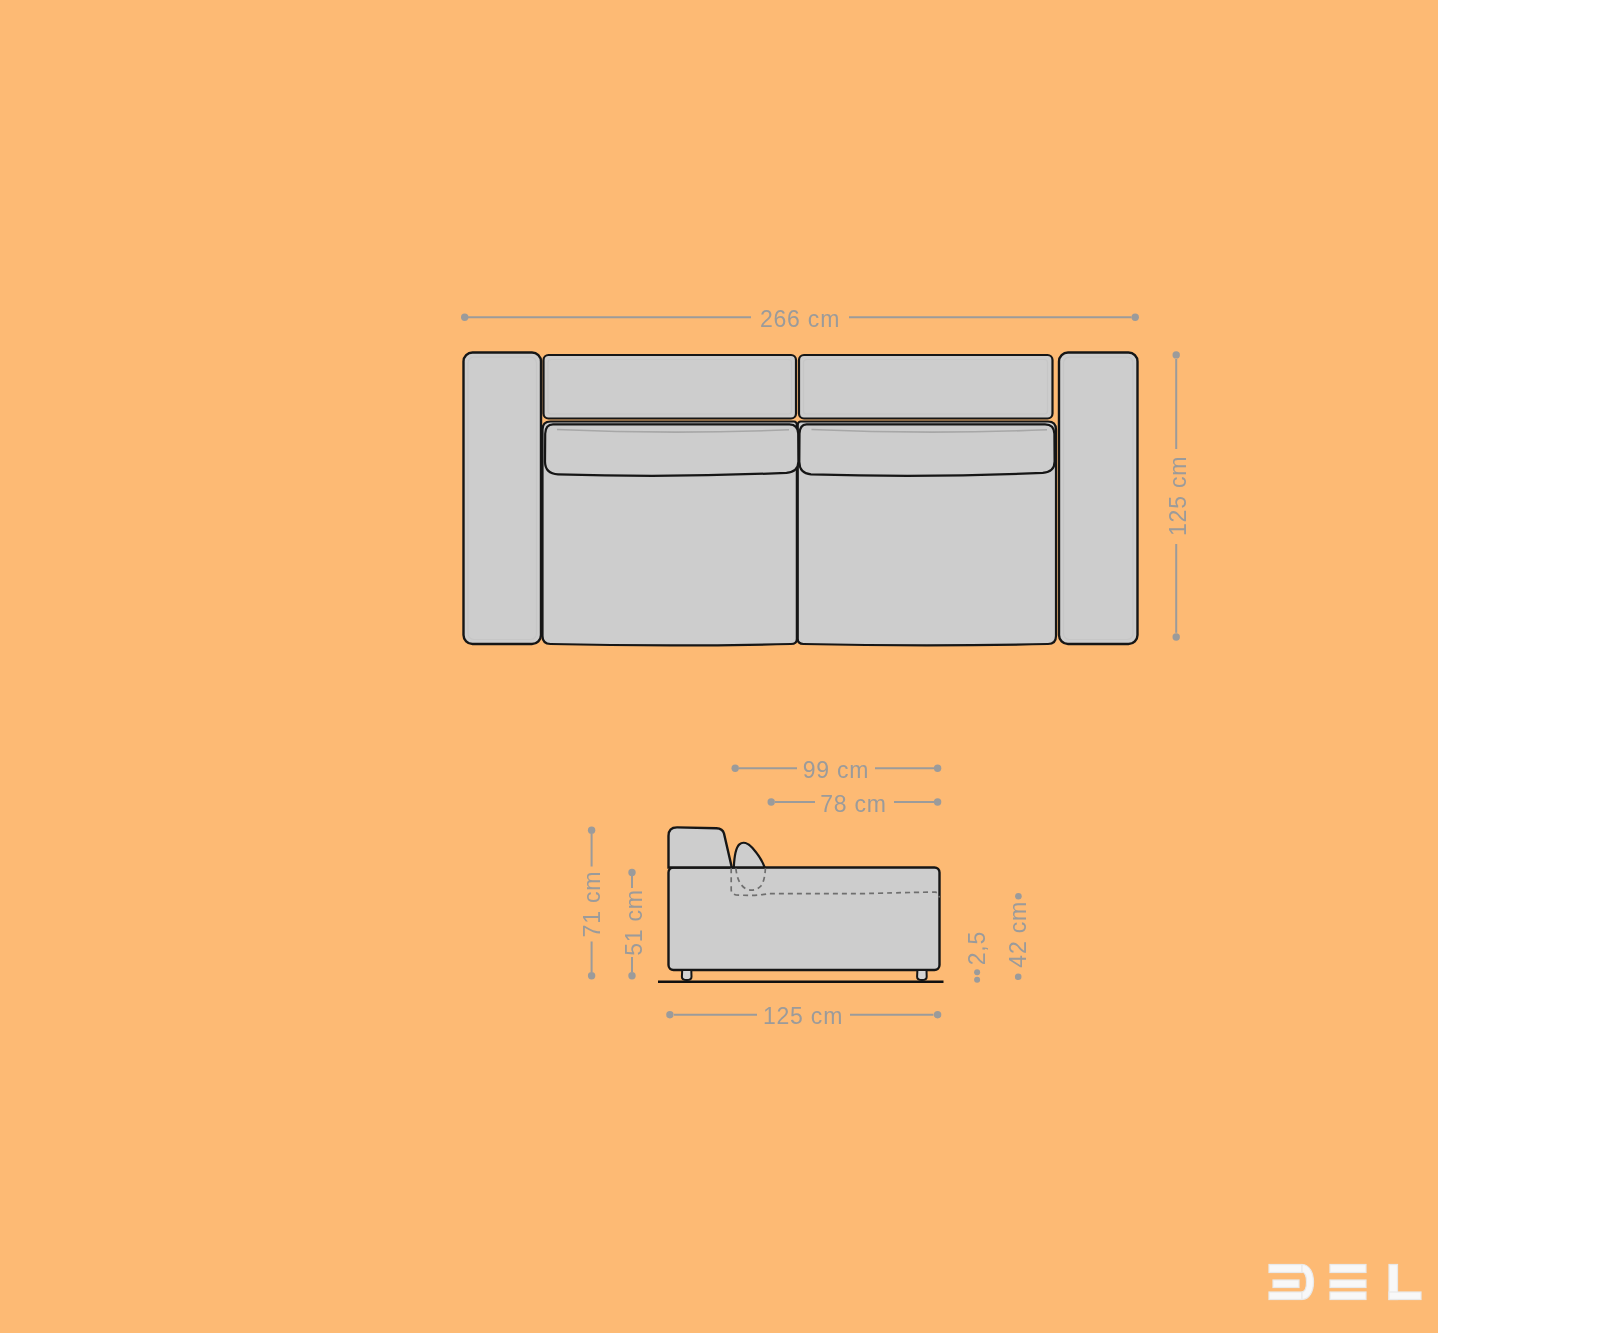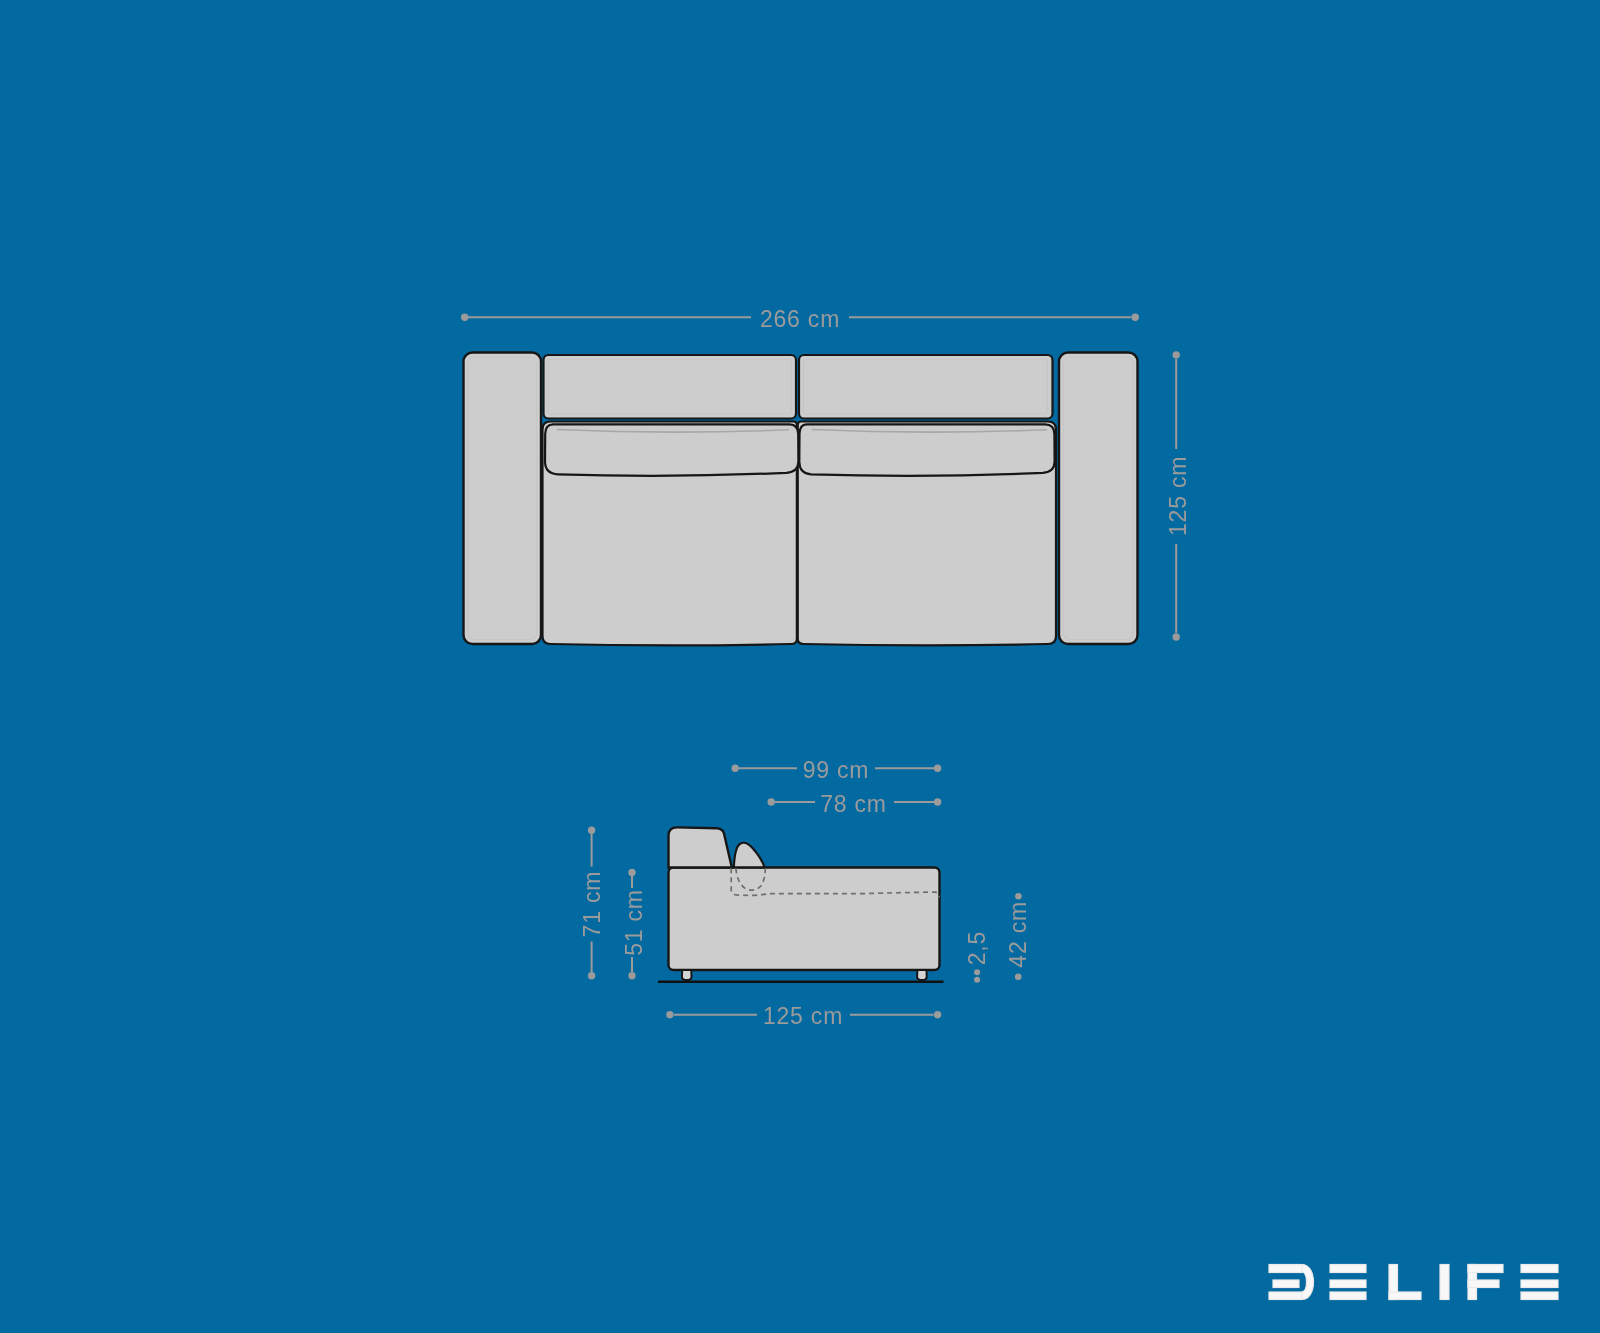--- a/index.html
+++ b/index.html
@@ -1,16 +1,16 @@
 <!DOCTYPE html>
 <html><head>
 <meta charset="utf-8">
 <style>
   html,body{margin:0;padding:0;background:#ffffff;}
-  .stage{position:relative;width:1600px;height:1333px;background:#0369a1;overflow:hidden;}
+  .stage{position:relative;width:1438px;height:1333px;background:#fdba74;overflow:hidden;}
   text{font-family:"Liberation Sans",sans-serif;fill:#9b9b9b;letter-spacing:0.8px;}
 </style>
 </head>
 <body>
 <div class="stage">
 <svg width="1600" height="1333" viewBox="0 0 1600 1333" xmlns="http://www.w3.org/2000/svg">
 
   <g stroke="#9b9b9b" stroke-width="2" fill="none">
     <line x1="468" y1="317.3" x2="751" y2="317.3"></line>
     <line x1="849" y1="317.3" x2="1131.5" y2="317.3"></line>

